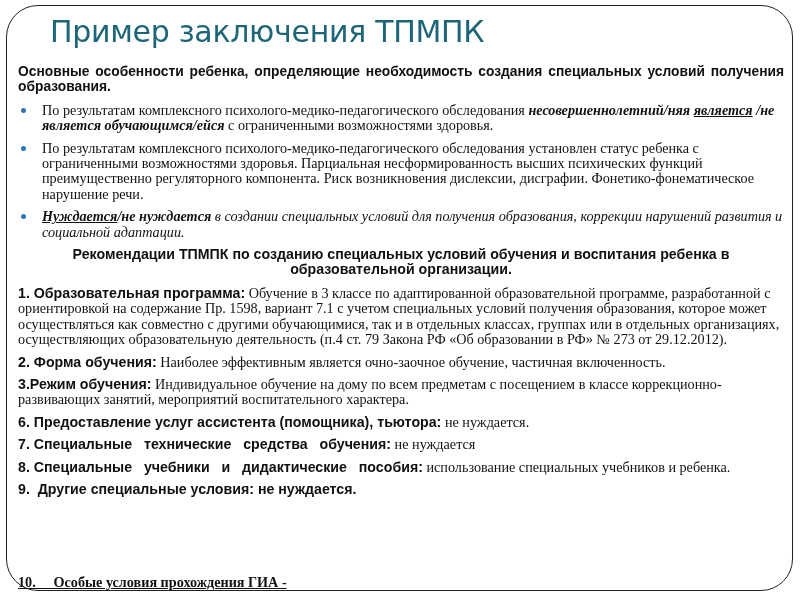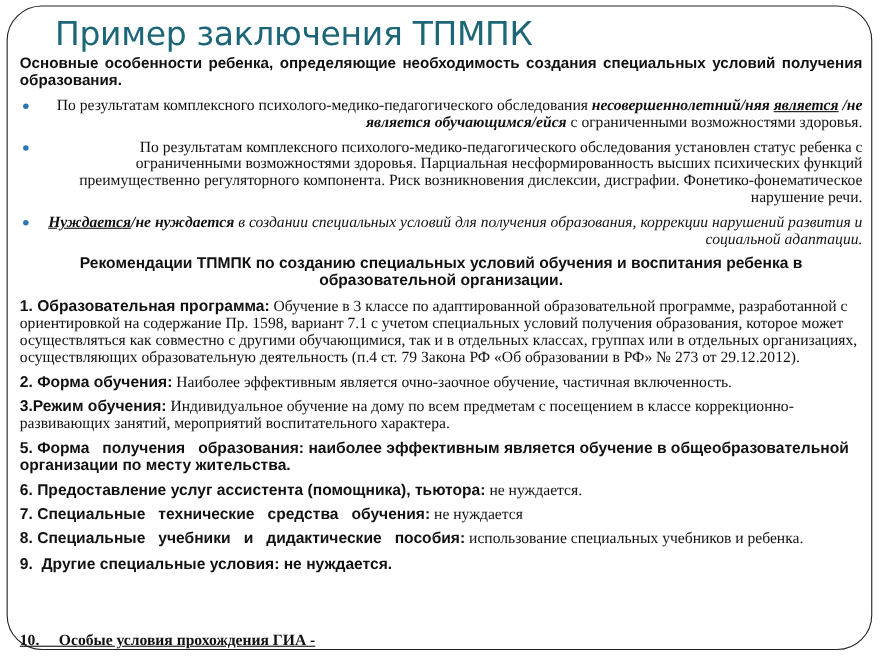--- a/index.html
+++ b/index.html
@@ -13,31 +13,31 @@
     position: absolute; left: 6px; top: 5px; width: 787px; height: 586px;
     border: 1.3px solid #222; border-radius: 32px; box-sizing: border-box;
     background: #fff;
   }
   .title {
     position: absolute; left: 50px; top: 14px;
     font-family: "DejaVu Sans", "Liberation Sans", sans-serif;
     font-size: 30px; color: #1d6678; letter-spacing: -0.3px; font-weight: 400;
   }
   .content {
-    position: absolute; left: 18px; top: 50px; width: 766px;
+    position: absolute; left: 18px; top: 64px; width: 766px;
     font-size: 14.2px; line-height: 15.4px;
   }
   .sans-bold {
     font-family: "Liberation Sans", "DejaVu Sans", sans-serif;
     font-weight: bold;
   }
   .p { margin: 0 0 8px 0; }
   .intro { font-size: 13.8px; text-align: justify; word-spacing: 2px; }
   ul.bullets { list-style: none; margin: 0; padding: 0; }
-  ul.bullets li { position: relative; padding-left: 24px; margin: 0 0 7px 0; text-align: right; }
+  ul.bullets li { position: relative; padding-left: 24px; margin: 0 0 7px 0; }
   ul.bullets li .dot {
     position: absolute; left: 3px; top: 5px; width: 5px; height: 5px;
     border-radius: 50%; background: #2e75b6;
   }
   .bi { font-weight: bold; font-style: italic; }
   .u { text-decoration: underline; }
   .it { font-style: italic; }
   .rec-head { font-weight: bold; margin: 0 0 8px 0; text-align: center; }
   .item { margin: 0 0 7px 0; }
   .item b { font-weight: bold; }
@@ -69,20 +69,19 @@
       <span class="dot"></span>
       <span class="bi u">Нуждается</span><span class="bi">/не нуждается</span><span class="it"> в создании специальных условий для получения образования, коррекции нарушений развития и социальной адаптации.</span>
     </li>
   </ul>
 
   <p class="rec-head sans-bold">Рекомендации ТПМПК по созданию специальных условий обучения и воспитания ребенка в образовательной организации.</p>
 
   <div class="item"><b class="sans-bold">1. Образовательная программа:</b><span> Обучение в 3 классе по адаптированной образовательной программе, разработанной с ориентировкой на содержание Пр. 1598, вариант 7.1 с учетом специальных условий получения образования, которое может осуществляться как совместно с другими обучающимися, так и в отдельных классах, группах или в отдельных организациях, осуществляющих образовательную деятельность (п.4 ст. 79 Закона РФ «Об образовании в РФ» № 273 от 29.12.2012).</span></div>
   <div class="item"><b class="sans-bold">2. Форма обучения:</b><span> Наиболее эффективным является очно-заочное обучение, частичная включенность.</span></div>
   <div class="item"><b class="sans-bold">3.Режим обучения:</b><span> Индивидуальное обучение на дому по всем предметам с посещением в классе коррекционно-развивающих занятий, мероприятий воспитательного характера.</span></div>
-  <div class="item"><b class="sans-bold" style="white-space:pre-wrap">5. Форма   получения   образования: наиболее эффективным является обучение в общеобразовательной организации по месту жительства.</b></div>
   <div class="item"><b class="sans-bold">6. Предоставление услуг ассистента (помощника), тьютора:</b><span> не нуждается.</span></div>
   <div class="item"><b class="sans-bold" style="white-space:pre-wrap">7. Специальные   технические   средства   обучения:</b><span> не нуждается</span></div>
   <div class="item"><b class="sans-bold" style="white-space:pre-wrap">8. Специальные   учебники   и   дидактические   пособия:</b><span> использование специальных учебников и ребенка.</span></div>
   <div class="item"><b class="sans-bold" style="white-space:pre-wrap">9.  Другие специальные условия: не нуждается.</b></div>
 </div>
 
 <div class="last sans-bold">10.     Особые условия прохождения ГИА -</div>
 
 </body></html>

